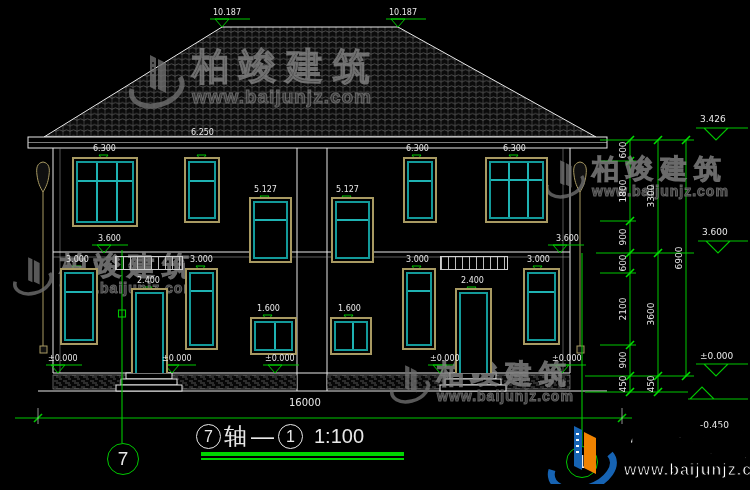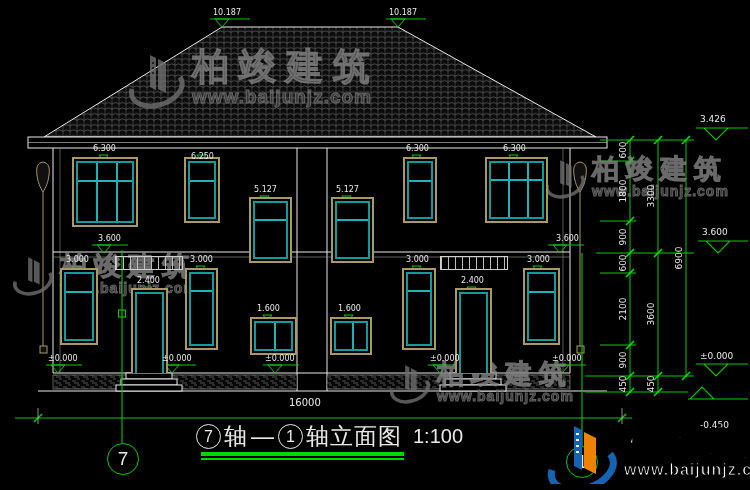--- a/index.html
+++ b/index.html
@@ -316,21 +316,21 @@
       </div>
   </div>
 
   <div class="rail" style="left:115px;top:256px;width:68px;height:14px;"></div>
   <div class="rail" style="left:440px;top:256px;width:68px;height:14px;"></div>
 
   <span class="dim" style="left:213px;top:9px;">10.187</span>
   <span class="dim" style="left:389px;top:9px;">10.187</span>
 
   <span class="dim" style="left:93px;top:145px;">6.300</span>
-  <span class="dim" style="left:191px;top:153px;">6.250</span>
+  <span class="dim" style="left:191px;top:129px;">6.250</span>
   <span class="dim" style="left:254px;top:186px;">5.127</span>
   <span class="dim" style="left:336px;top:186px;">5.127</span>
   <span class="dim" style="left:406px;top:145px;">6.300</span>
   <span class="dim" style="left:503px;top:145px;">6.300</span>
 
   <span class="dim" style="left:66px;top:256px;">3.000</span>
   <span class="dim" style="left:137px;top:277px;">2.400</span>
   <span class="dim" style="left:190px;top:256px;">3.000</span>
   <span class="dim" style="left:257px;top:305px;">1.600</span>
   <span class="dim" style="left:338px;top:305px;">1.600</span>
@@ -363,21 +363,20 @@
   <span class="dim lvl" style="left:700px;top:352px;">±0.000</span>
   <span class="dim lvl" style="left:700px;top:421px;">-0.450</span>
 
   <span class="dim" style="left:289px;top:399px;font-size:10px;">16000</span>
 
   <div class="titleblock">
     <span class="bub">7</span>
     <span class="t">轴</span>
     <span class="t">—</span>
     <span class="bub">1</span>
-    <span class="t">轴立面图</span>
     <span class="scale">1:100</span>
   </div>
   <div class="underline">
     <div class="b1"></div>
       <div class="b2"></div>
   </div>
 
   <div class="bub7">7</div>
   <div class="bub1">1</div>
 

